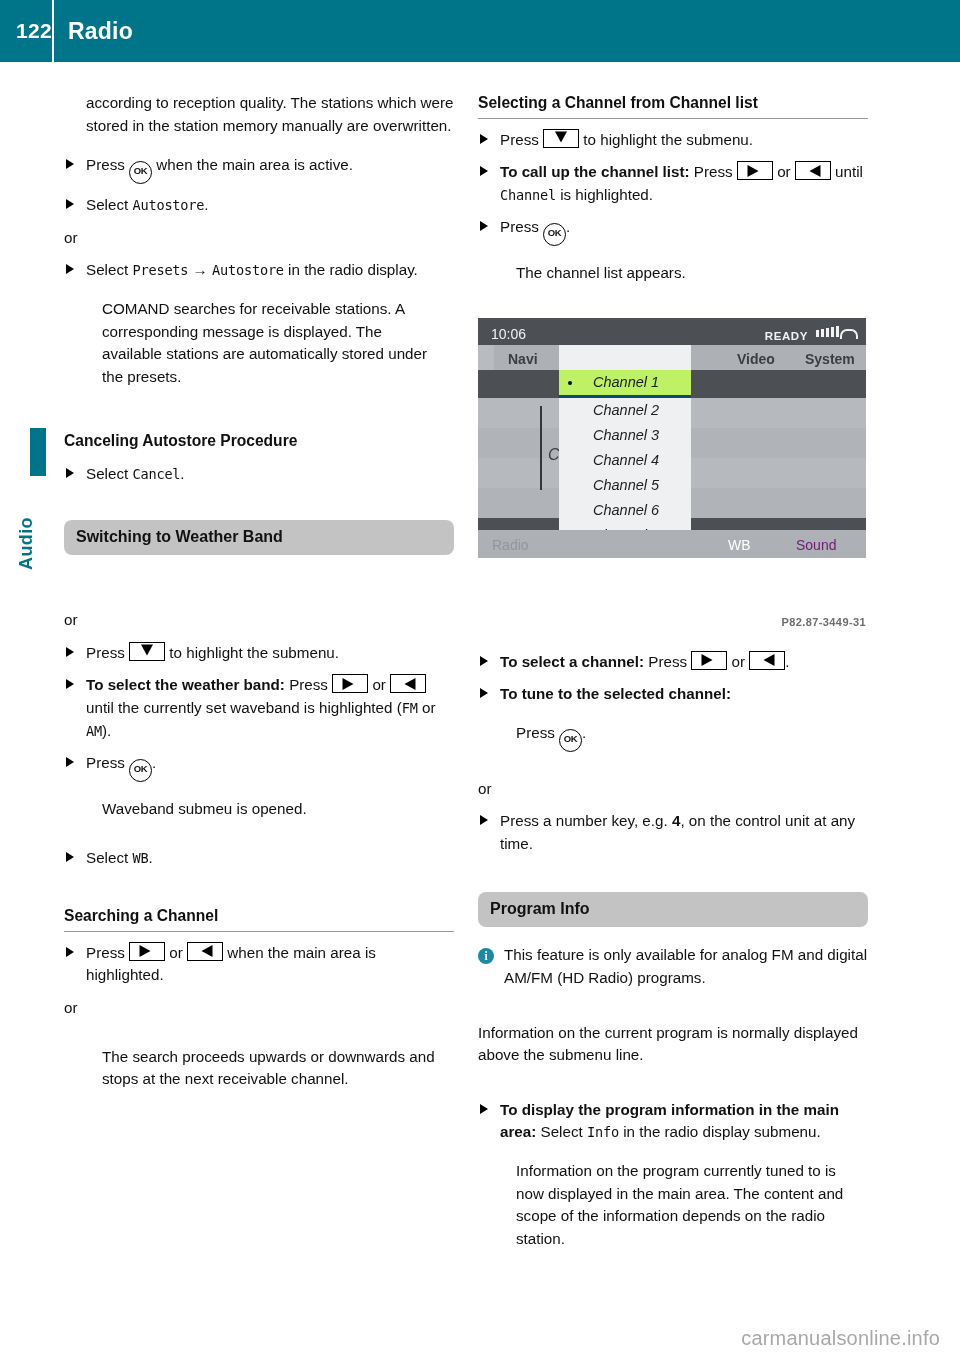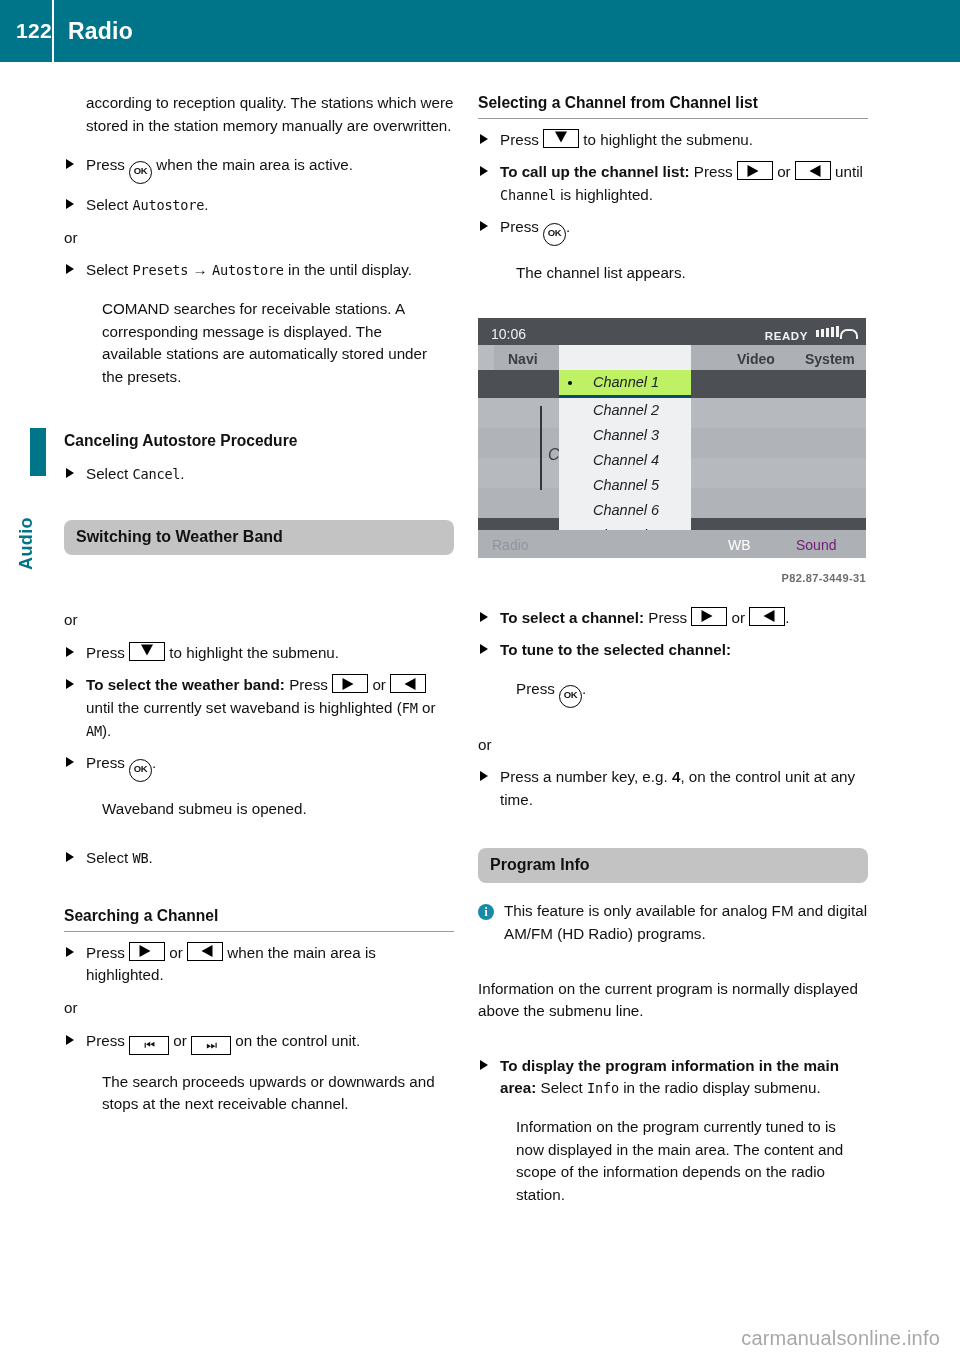--- a/index.html
+++ b/index.html
@@ -379,20 +379,21 @@
 
   .shot-caption {
     text-align: right;
     width: 388px;
     font-size: 11px;
     font-weight: bold;
     color: #6d6d6d;
     letter-spacing: 0.4px;
     padding-top: 9px;
     font-family: "Liberation Sans", sans-serif;
+    margin-top: 44px;
   }
 
   
   .watermark {
     position: absolute;
     right: 20px;
     bottom: 12px;
     font-size: 20px;
     color: #a8a8a8;
     letter-spacing: 0.2px;
@@ -436,21 +437,21 @@
   <div class="or-word">or</div>
 
   <div class="gap-s"></div>
 
   <div class="step">
     <span class="tri"></span>
     <span>Select</span>
     <span class="mono">Presets</span>
     <span>→</span>
     <span class="mono">Autostore</span>
-    <span>in the until display.</span>
+    <span>in the radio display.</span>
   </div>
 
   <div class="cont">COMAND searches for receivable stations. A corresponding message is displayed. The available stations are automatically stored under the presets.</div>
 
   <div class="gap-l"></div>
 
   <p class="heading-plain">Canceling Autostore Procedure</p>
 
   <div class="gap-s"></div>
 
@@ -528,28 +529,20 @@
     <span class="key key-arrow"><span class="glyph glyph-left"></span></span>
     <span>when the main area is highlighted.</span>
   </div>
 
   <div class="gap-s"></div>
 
   <div class="or-word">or</div>
 
   <div class="gap-s"></div>
 
-  <div class="step">
-    <span class="tri"></span>
-    <span>Press</span>
-    <span class="key key-skip">⏮</span>
-    <span>or</span>
-    <span class="key key-skip">⏭</span>
-    <span>on the control unit.</span>
-  </div>
 
   <div class="cont">The search proceeds upwards or downwards and stops at the next receivable channel.</div>
 
 </div>
 
 <div class="column col-right">
 
   <p class="heading-rule">Selecting a Channel from Channel list</p>
 
   <div class="gap-s"></div>

